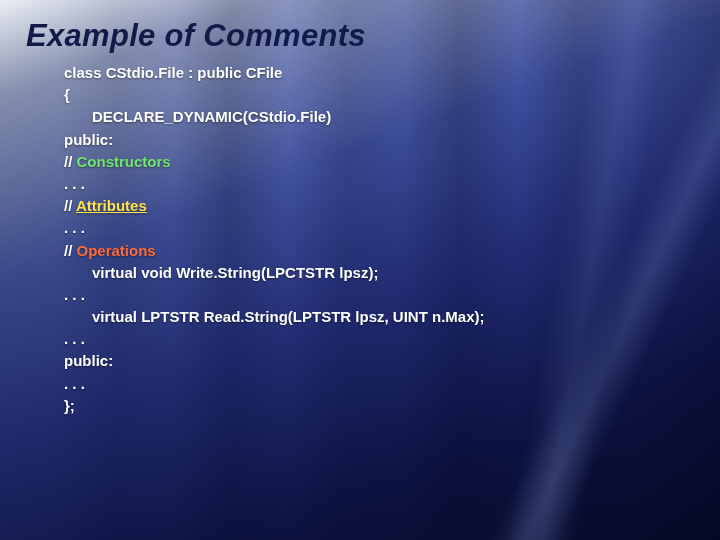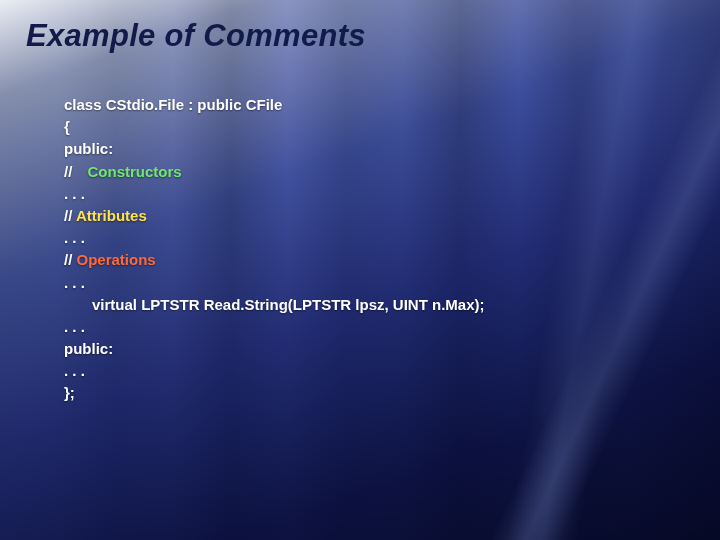--- a/index.html
+++ b/index.html
@@ -53,54 +53,56 @@
     top: 18px;
     font-size: 31px;
     font-weight: 900;
     font-style: italic;
     color: #121a4a;
     letter-spacing: 0.3px;
   }
   .code {
     position: absolute;
     left: 64px;
-    top: 94px;
+    top: 62px;
     width: 610px;
     font-family: Verdana, Tahoma, sans-serif;
     font-size: 15px;
     line-height: 1.48;
     font-weight: 600;
     color: #ffffff;
     text-shadow: 0 1px 2px rgba(0,0,0,0.45);
   }
   .code .line {
     white-space: pre;
   }
   .ind1 { padding-left: 28px; }
-  .kw-constructors { color: #6fe86f; margin-left: 11px; }
-  .kw-attributes   { color: #ffe24a; }
+  .kw-constructors { color: #6fe86f; }
+  .kw-attributes   { color: #ffe24a; text-decoration: underline; }
   .kw-operations   { color: #ff6a3a; margin-top: 32px; }
   .kw-impl         { color: #53d2ff; }
 </style>
 </head>
 <body>
 
 <div class="slide">
 
   <div class="title">Example of Comments</div>
 
   <div class="code">
     <div class="line">class CStdio.File : public CFile</div>
     <div class="line">{</div>
+    <div class="line ind1">DECLARE_DYNAMIC(CStdio.File)</div>
     <div class="line">public:</div>
     <div class="line"><span>// </span><span class="kw-constructors">Constructors</span></div>
     <div class="line">. . .</div>
     <div class="line"><span>// </span><span class="kw-attributes">Attributes</span></div>
     <div class="line">. . .</div>
     <div class="line"><span>// </span><span class="kw-operations">Operations</span></div>
+    <div class="line ind1">virtual void Write.String(LPCTSTR lpsz);</div>
     <div class="line">. . .</div>
     <div class="line ind1">virtual LPTSTR Read.String(LPTSTR lpsz, UINT n.Max);</div>
     <div class="line">. . .</div>
     <div class="line">public:</div>
     <div class="line">. . .</div>
     <div class="line">};</div>
   </div>
 
 </div>
 

